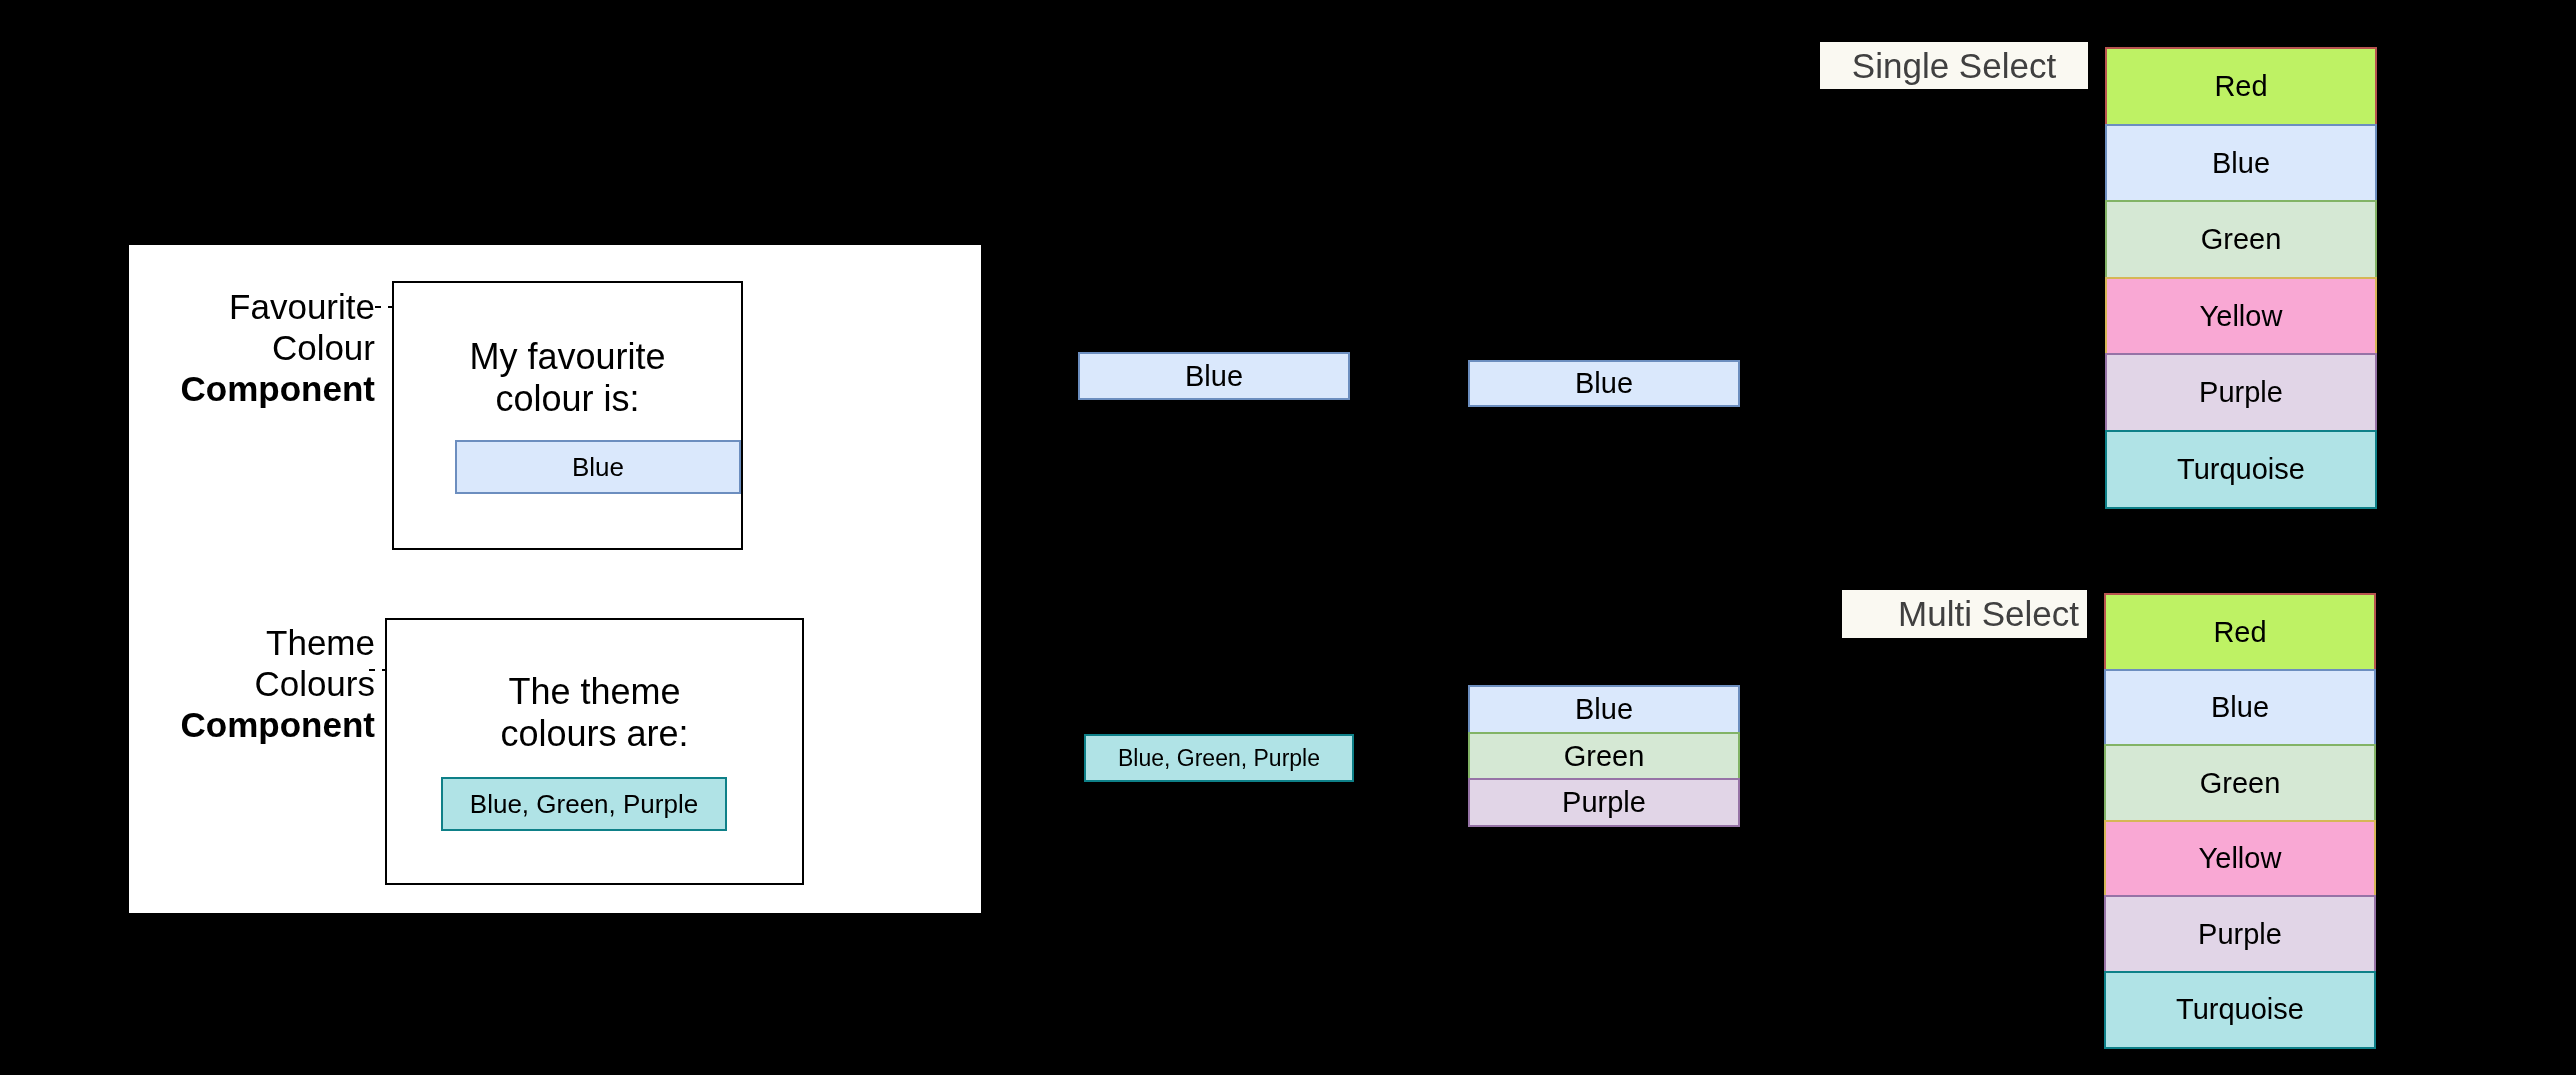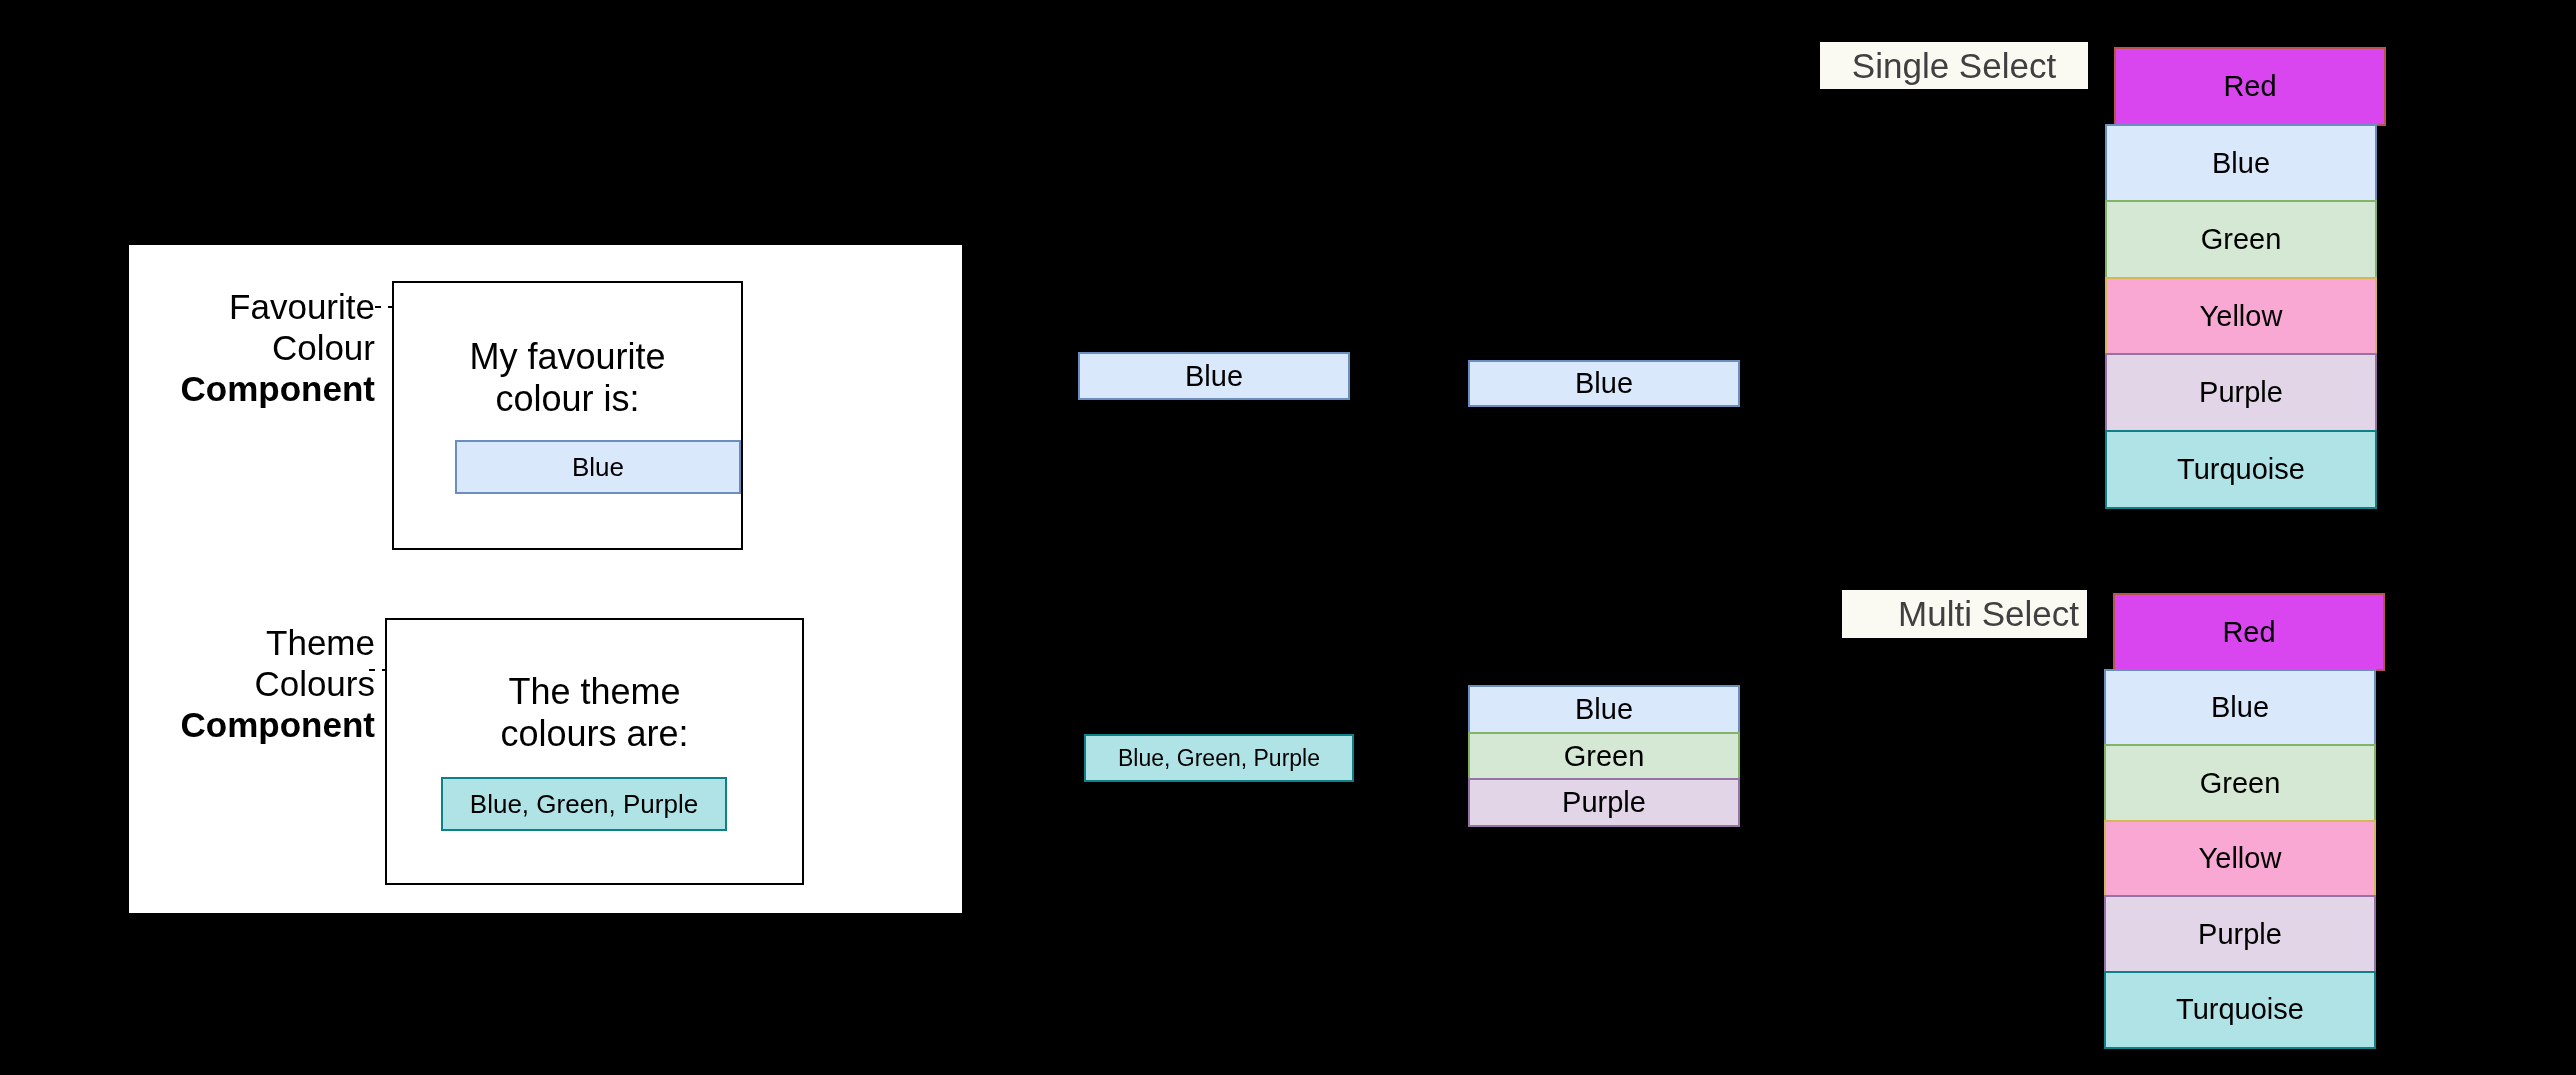--- a/index.html
+++ b/index.html
@@ -24,20 +24,21 @@
   }
 
   
   .panel {
     position: absolute;
     left: 129px;
     top: 245px;
     width: 833px;
     height: 668px;
     background: #ffffff;
+    padding-left: 19px;
   }
 
   
   .component-box {
     position: absolute;
     background: #ffffff;
     border: 2.5px solid #000000;
     box-sizing: border-box;
   }
   #favourite-colour-box {
@@ -136,21 +137,21 @@
     position: absolute;
     box-sizing: border-box;
     display: flex;
     align-items: center;
     justify-content: center;
     text-align: center;
   }
   .blue-fill   { background: #dae8fc; border: 2.5px solid #6c8ebf; }
   .green-fill  { background: #d5e8d4; border: 2.5px solid #82b366; }
   .purple-fill { background: #e1d5e7; border: 2.5px solid #9673a6; }
-  .red-fill    { background: #d946ef; border: 2.5px solid #b85450; margin-left: 9px; }
+  .red-fill    { background: #bef264; border: 2.5px solid #b85450; }
   .yellow-fill { background: #f9a8d4; border: 2.5px solid #d6b656; }
   .teal-fill   { background: #b0e3e6; border: 2.5px solid #0e8088; }
 
   #mid-blue-box {
     left: 1078px;
     top: 352px;
     width: 272px;
     height: 48px;
     font-size: 29px;
   }

